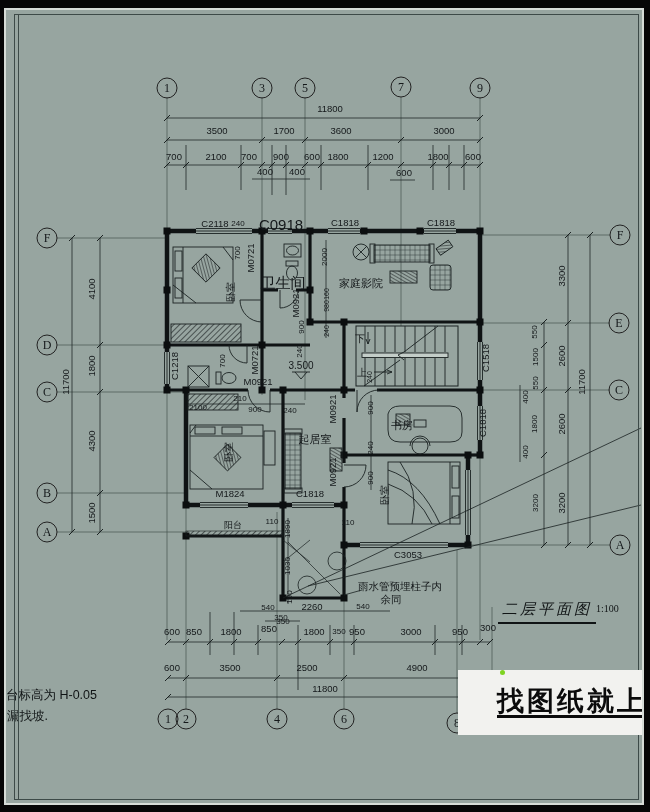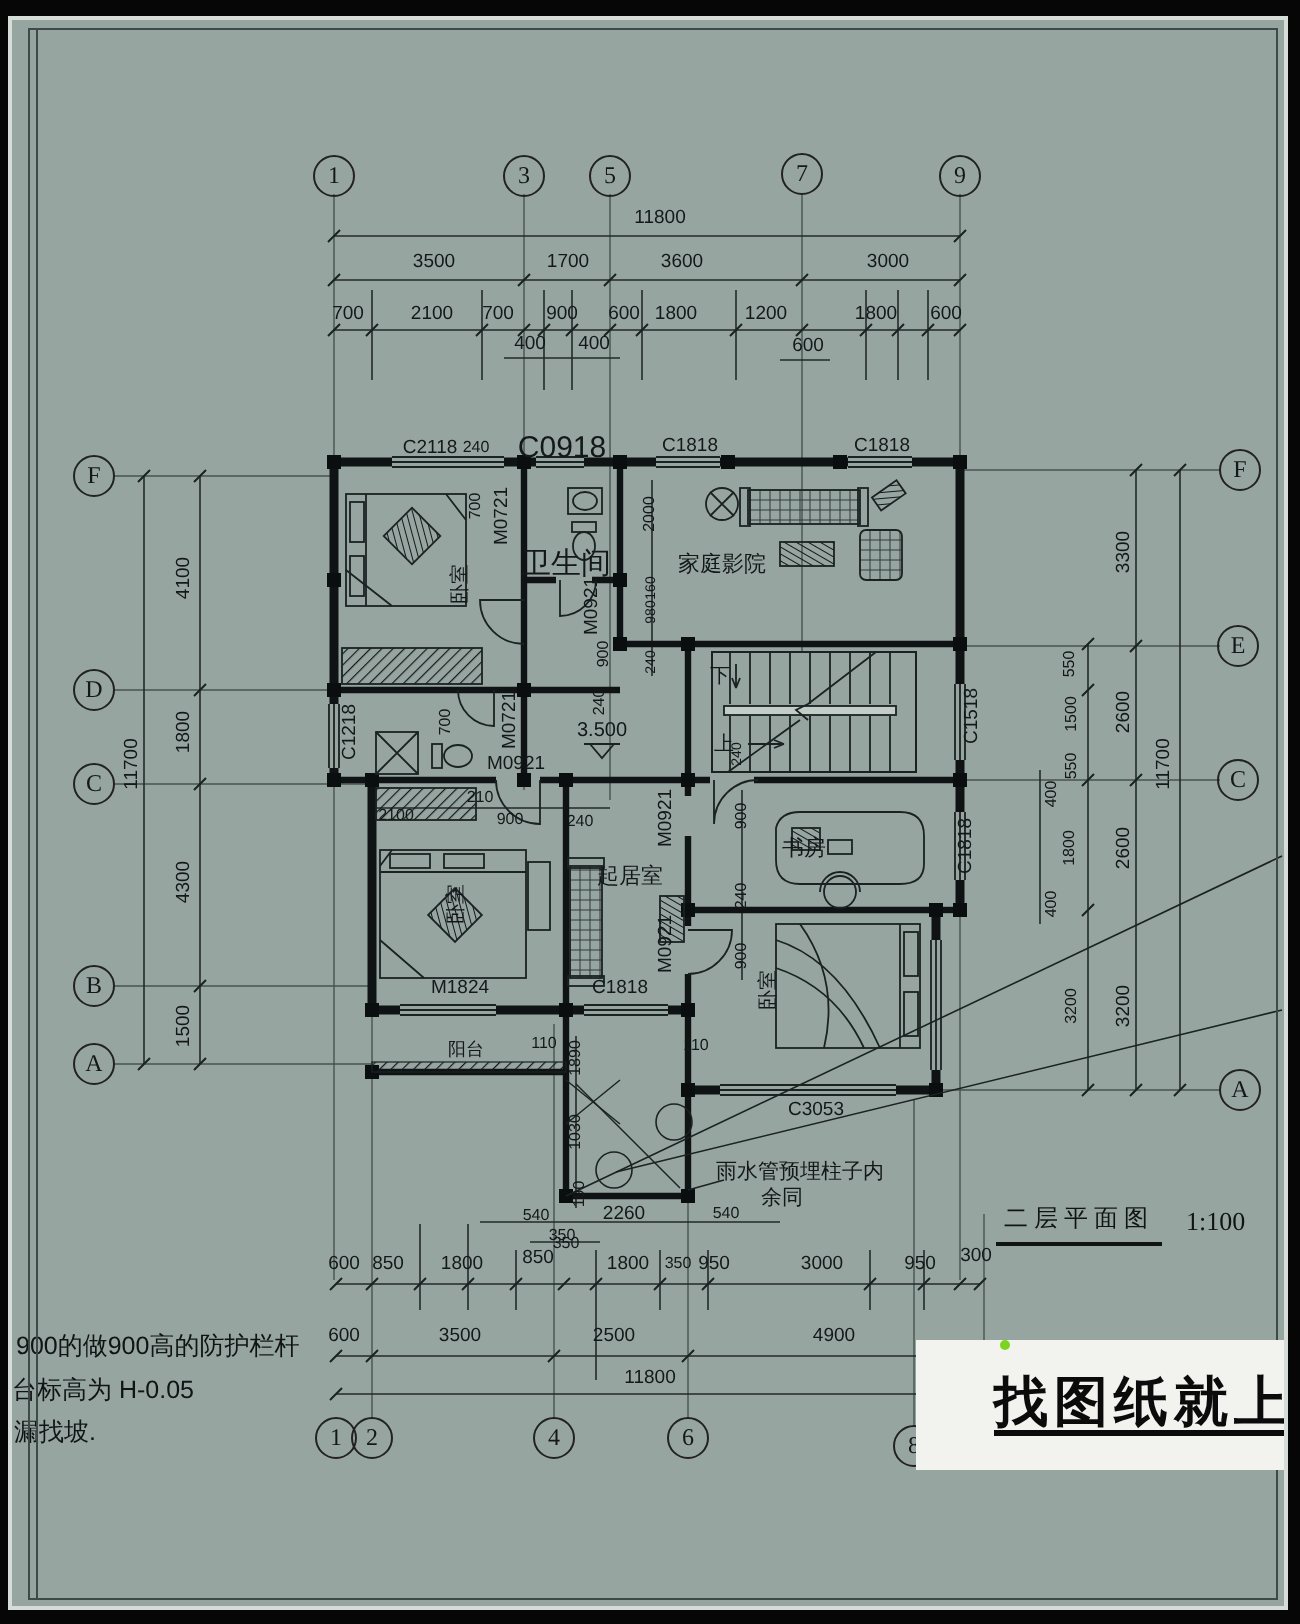--- a/index.html
+++ b/index.html
@@ -8,22 +8,22 @@
   #innerframe{position:absolute;left:8px;top:4px;right:3px;bottom:3px;border:1px solid #3d4a48;pointer-events:none;}
   #innerframe2{position:absolute;left:12px;top:4px;bottom:3px;width:0;border-left:1px solid #3d4a48;}
   #plan-svg{position:absolute;left:0;top:0;}
   .lbl{position:absolute;transform:translate(-50%,-50%);font-family:"Liberation Sans",sans-serif;
        color:#14181a;white-space:nowrap;line-height:1;}
   .lbl.rot{transform:translate(-50%,-50%) rotate(-90deg);}
   .bubble{position:absolute;width:19px;height:19px;border:1.2px solid #222;border-radius:50%;
           transform:translate(-50%,-50%);display:flex;align-items:center;justify-content:center;
           font-family:"Liberation Serif",serif;font-size:12px;color:#14181a;background:transparent;}
   #title-block{position:absolute;left:492px;top:590px;font-family:"Liberation Serif",serif;color:#101415;}
-  #title-text{display:inline-block;font-size:12px;letter-spacing:3px;border-bottom:2px solid #101415;padding:0 4px 3px 4px;}
-  #title-scale{display:inline-block;font-size:13px;margin-left:12px;vertical-align:top;padding-top:3px;}
+  #title-text{display:inline-block;font-size:15px;letter-spacing:3px;border-bottom:2px solid #101415;padding:0 4px 3px 4px;font-style:italic;}
+  #title-scale{display:inline-block;font-size:10px;margin-left:0;vertical-align:top;padding-top:3px;}
   #watermark{position:absolute;left:452px;top:660px;width:228px;height:65px;background:#f2f2ef;
              display:flex;flex-direction:column;align-items:center;justify-content:center;z-index:5;}
   #wm-line1{font-family:"Liberation Sans",sans-serif;font-weight:bold;font-size:27px;letter-spacing:3px;
             color:#0b0b0b;border-bottom:3px solid #0b0b0b;line-height:1.05;}
   #wm-line2{font-family:"Liberation Sans",sans-serif;font-weight:bold;font-size:21px;color:#1c1ca8;margin-top:2px;}
   #green-dot{position:absolute;left:494px;top:660px;width:5px;height:5px;border-radius:50%;background:#7ed321;z-index:6;}
   .note-line{position:absolute;font-family:"Liberation Sans",sans-serif;font-size:12.5px;color:#101415;white-space:nowrap;}
 </style>
 </head>
 <body>
@@ -440,21 +440,20 @@
       <div class="lbl" style="left: 275px; top: 608px; font-size: 8px;">350</div>
       <div class="lbl" style="left: 402px; top: 545px; font-size: 9.5px;">C3053</div>
       <div class="lbl" style="left: 394px; top: 576px; font-size: 10.5px;">雨水管预埋柱子内</div>
       <div class="lbl" style="left: 385px; top: 589px; font-size: 10.5px;">余同</div>
     </div>
 
   <div id="title-block">
     <span id="title-text">二层平面图</span><span id="title-scale">1:100</span>
   </div>
 
-  <div class="note-line" style="left:2px;top:655px;">900的做900高的防护栏杆</div>
   <div class="note-line" style="left:0px;top:677px;">台标高为 H-0.05</div>
   <div class="note-line" style="left:1px;top:698px;">漏找坡.</div>
 
   <div id="green-dot"></div>
   <div id="watermark">
     <div id="wm-line1">找图纸就上</div>
   </div>
 
   <div id="innerframe"></div>
   <div id="innerframe2"></div>

